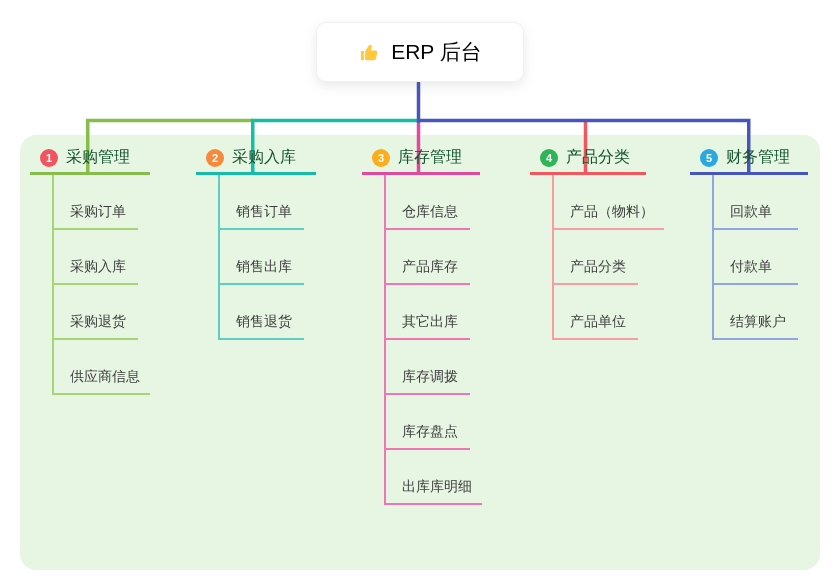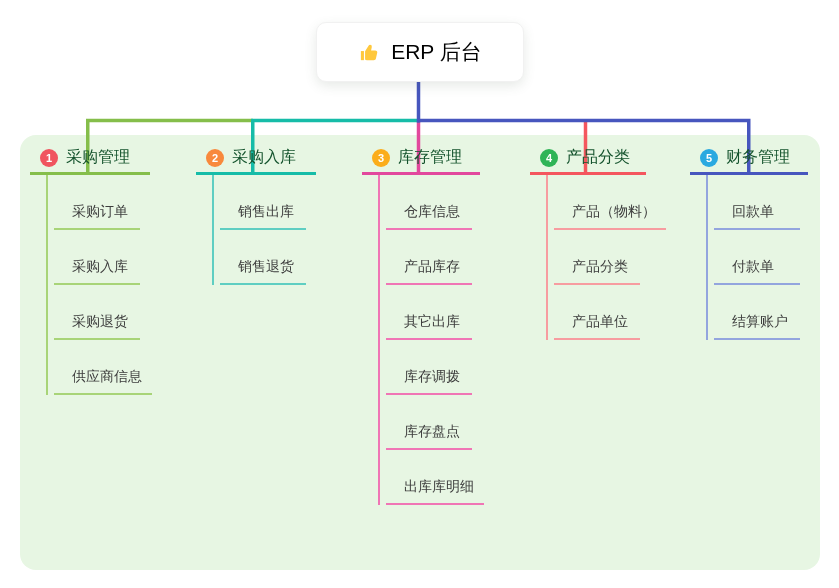--- a/index.html
+++ b/index.html
@@ -36,21 +36,21 @@
     width:100%;height:32px;box-sizing:border-box;
     display:flex;align-items:center;gap:8px;padding-left:10px;
     border-bottom:3.5px solid var(--main,#888);
   }
   .badge{
     width:18px;height:18px;border-radius:50%;flex:none;
     background:var(--badge,#888);color:#fff;font-size:11px;font-weight:bold;
     display:flex;align-items:center;justify-content:center;
   }
   .branch-label{font-size:16px;color:#14532d;font-weight:500;white-space:nowrap;}
-  .items{position:relative;margin-left:16px;width:max-content;padding-left:8px;}
+  .items{position:relative;margin-left:22px;width:max-content;}
   .items::before{
     content:"";position:absolute;left:0;top:0;bottom:0;width:2px;
     background:var(--light,#bbb);
   }
   .item{
     height:55px;box-sizing:border-box;width:max-content;min-width:86px;
     display:flex;align-items:flex-end;padding:0 10px 7px 18px;
     border-bottom:2px solid var(--light,#bbb);
     font-size:14px;color:#3d3d3d;white-space:nowrap;
   }
@@ -93,20 +93,21 @@
       <div class="item">供应商信息</div>
     </div>
   </div>
 
   <div class="branch b2" style="--main: #16BCA8; --light: #5FCEC2; --badge: #F8893C;">
     <div class="branch-header">
       <span class="badge">2</span>
       <span class="branch-label">采购入库</span>
     </div>
     <div class="items">
+      <div class="item">销售订单</div>
       <div class="item">销售出库</div>
       <div class="item">销售退货</div>
     </div>
   </div>
 
   <div class="branch b3" style="--main: #E2489D; --light: #F075B5; --badge: #FBAD1B;">
     <div class="branch-header">
       <span class="badge">3</span>
       <span class="branch-label">库存管理</span>
     </div>

